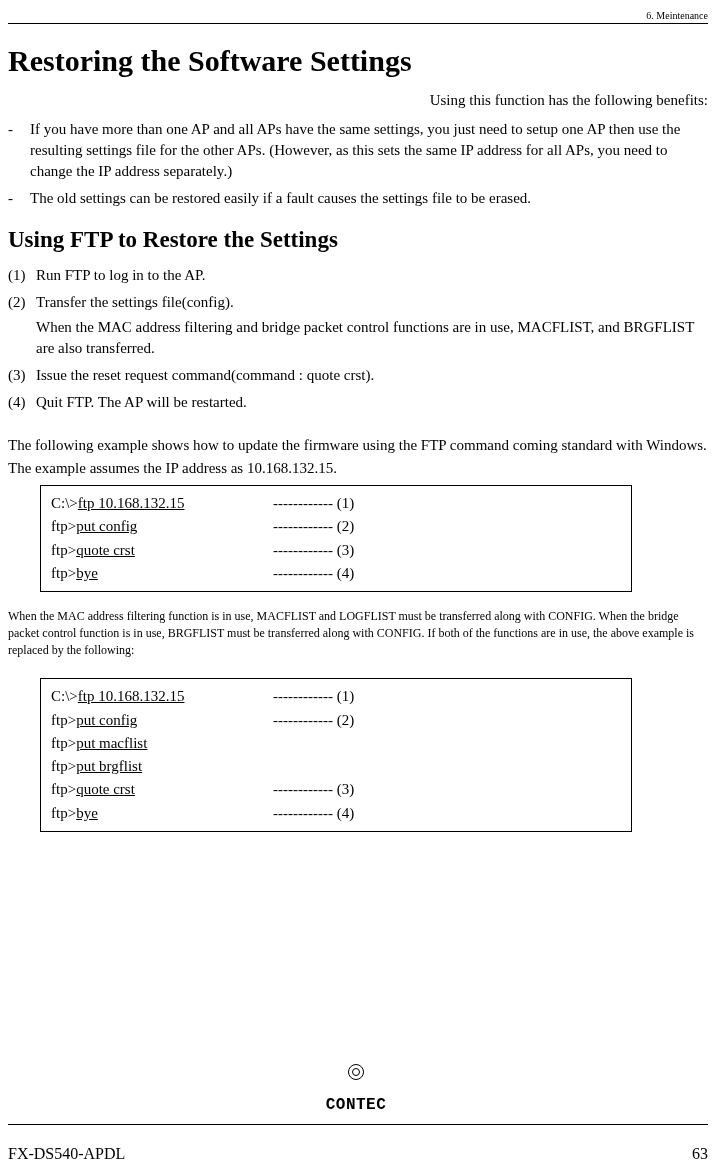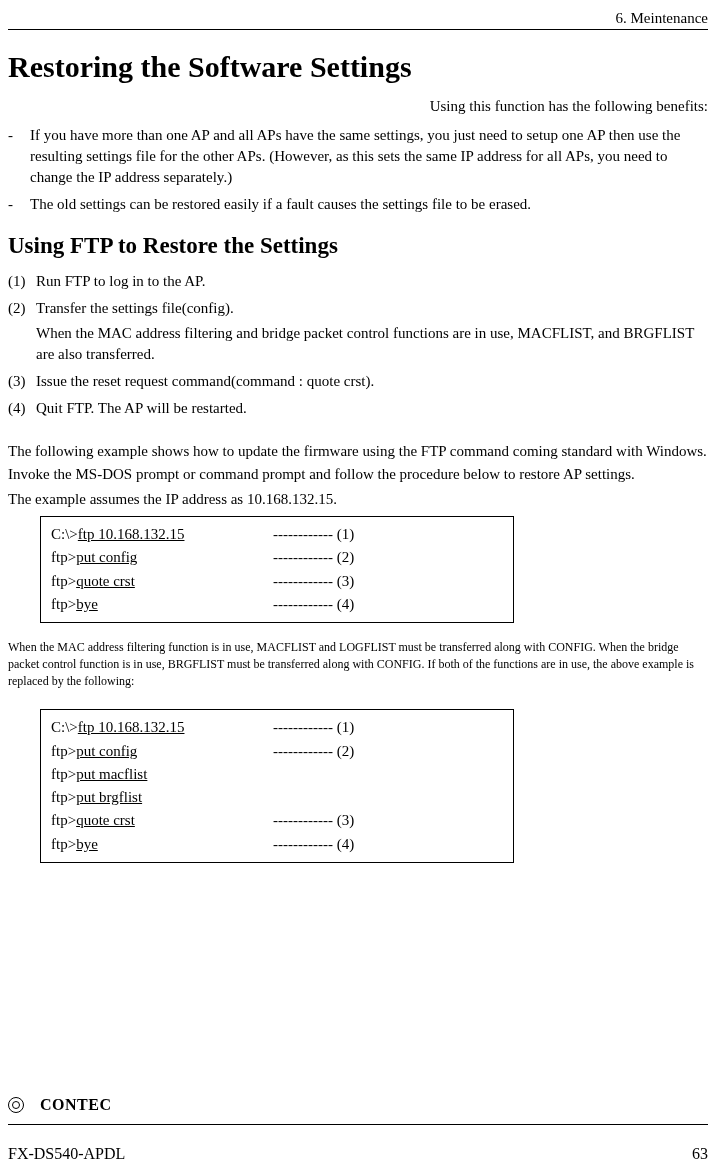--- a/index.html
+++ b/index.html
@@ -12,21 +12,21 @@
     height: 1163px;
     position: relative;
     box-sizing: border-box;
   }
   .page {
     padding: 10px 8px 8px 8px;
     box-sizing: border-box;
   }
   .header {
     text-align: right;
-    font-size: 15px;
+    font-size: 10px;
     border-bottom: 1.5px solid #000;
     padding-bottom: 2px;
     margin-bottom: 20px;
   }
   h1 {
     font-size: 30px;
     font-weight: bold;
     margin: 10px 0 14px 0;
   }
   p.intro {
@@ -88,21 +88,21 @@
     margin: 0 0 4px 0;
   }
   p.para3 {
     font-size: 15px;
     line-height: 1.4;
     margin: 0 0 6px 0;
   }
   .codebox {
     border: 1px solid #000;
     margin: 4px 0 16px 32px;
-    width: 474px;
+    width: 592px;
     padding: 6px 10px 6px 10px;
     box-sizing: border-box;
   }
   .codeline {
     font-size: 15px;
     line-height: 1.55;
     display: flex;
   }
   .codeline .cmd {
     width: 222px;
@@ -137,22 +137,23 @@
   .brand {
     display: flex;
     align-items: center;
     gap: 16px;
     position: relative;
     top: -10px;
     background: #fff;
     padding-right: 4px;
     font-weight: bold;
     font-size: 16px;
-    font-family: Liberation Serif, serif;
+    font-family: Liberation Mono, monospace;
     letter-spacing: 0.5px;
+    flex-direction: column;
   }
   .brand-icon {
     display: inline-block;
     width: 14px;
     height: 14px;
     border: 1.4px solid #000;
     border-radius: 50%;
     position: relative;
   }
   .brand-icon::after {
@@ -216,21 +217,20 @@
     </li>
     <li>
       <div class="row">
         <span class="num">(4)</span>
         <span>Quit FTP.  The AP will be restarted.</span>
       </div>
     </li>
   </ol>
 
   <p class="para">The following example shows how to update the firmware using the FTP command coming standard with Windows.</p>
-  <p class="para2">Invoke the MS-DOS prompt or command prompt and follow the procedure below to restore AP settings.</p>
   <p class="para3">The example assumes the IP address as 10.168.132.15.</p>
 
   <div class="codebox">
     <div class="codeline">
       <span class="cmd"><span>C:\&gt;</span><span class="ul">ftp 10.168.132.15</span></span>
       <span class="ann">------------ (1)</span>
     </div>
     <div class="codeline">
       <span class="cmd"><span>ftp&gt;</span><span class="ul">put config</span></span>
       <span class="ann">------------ (2)</span>

